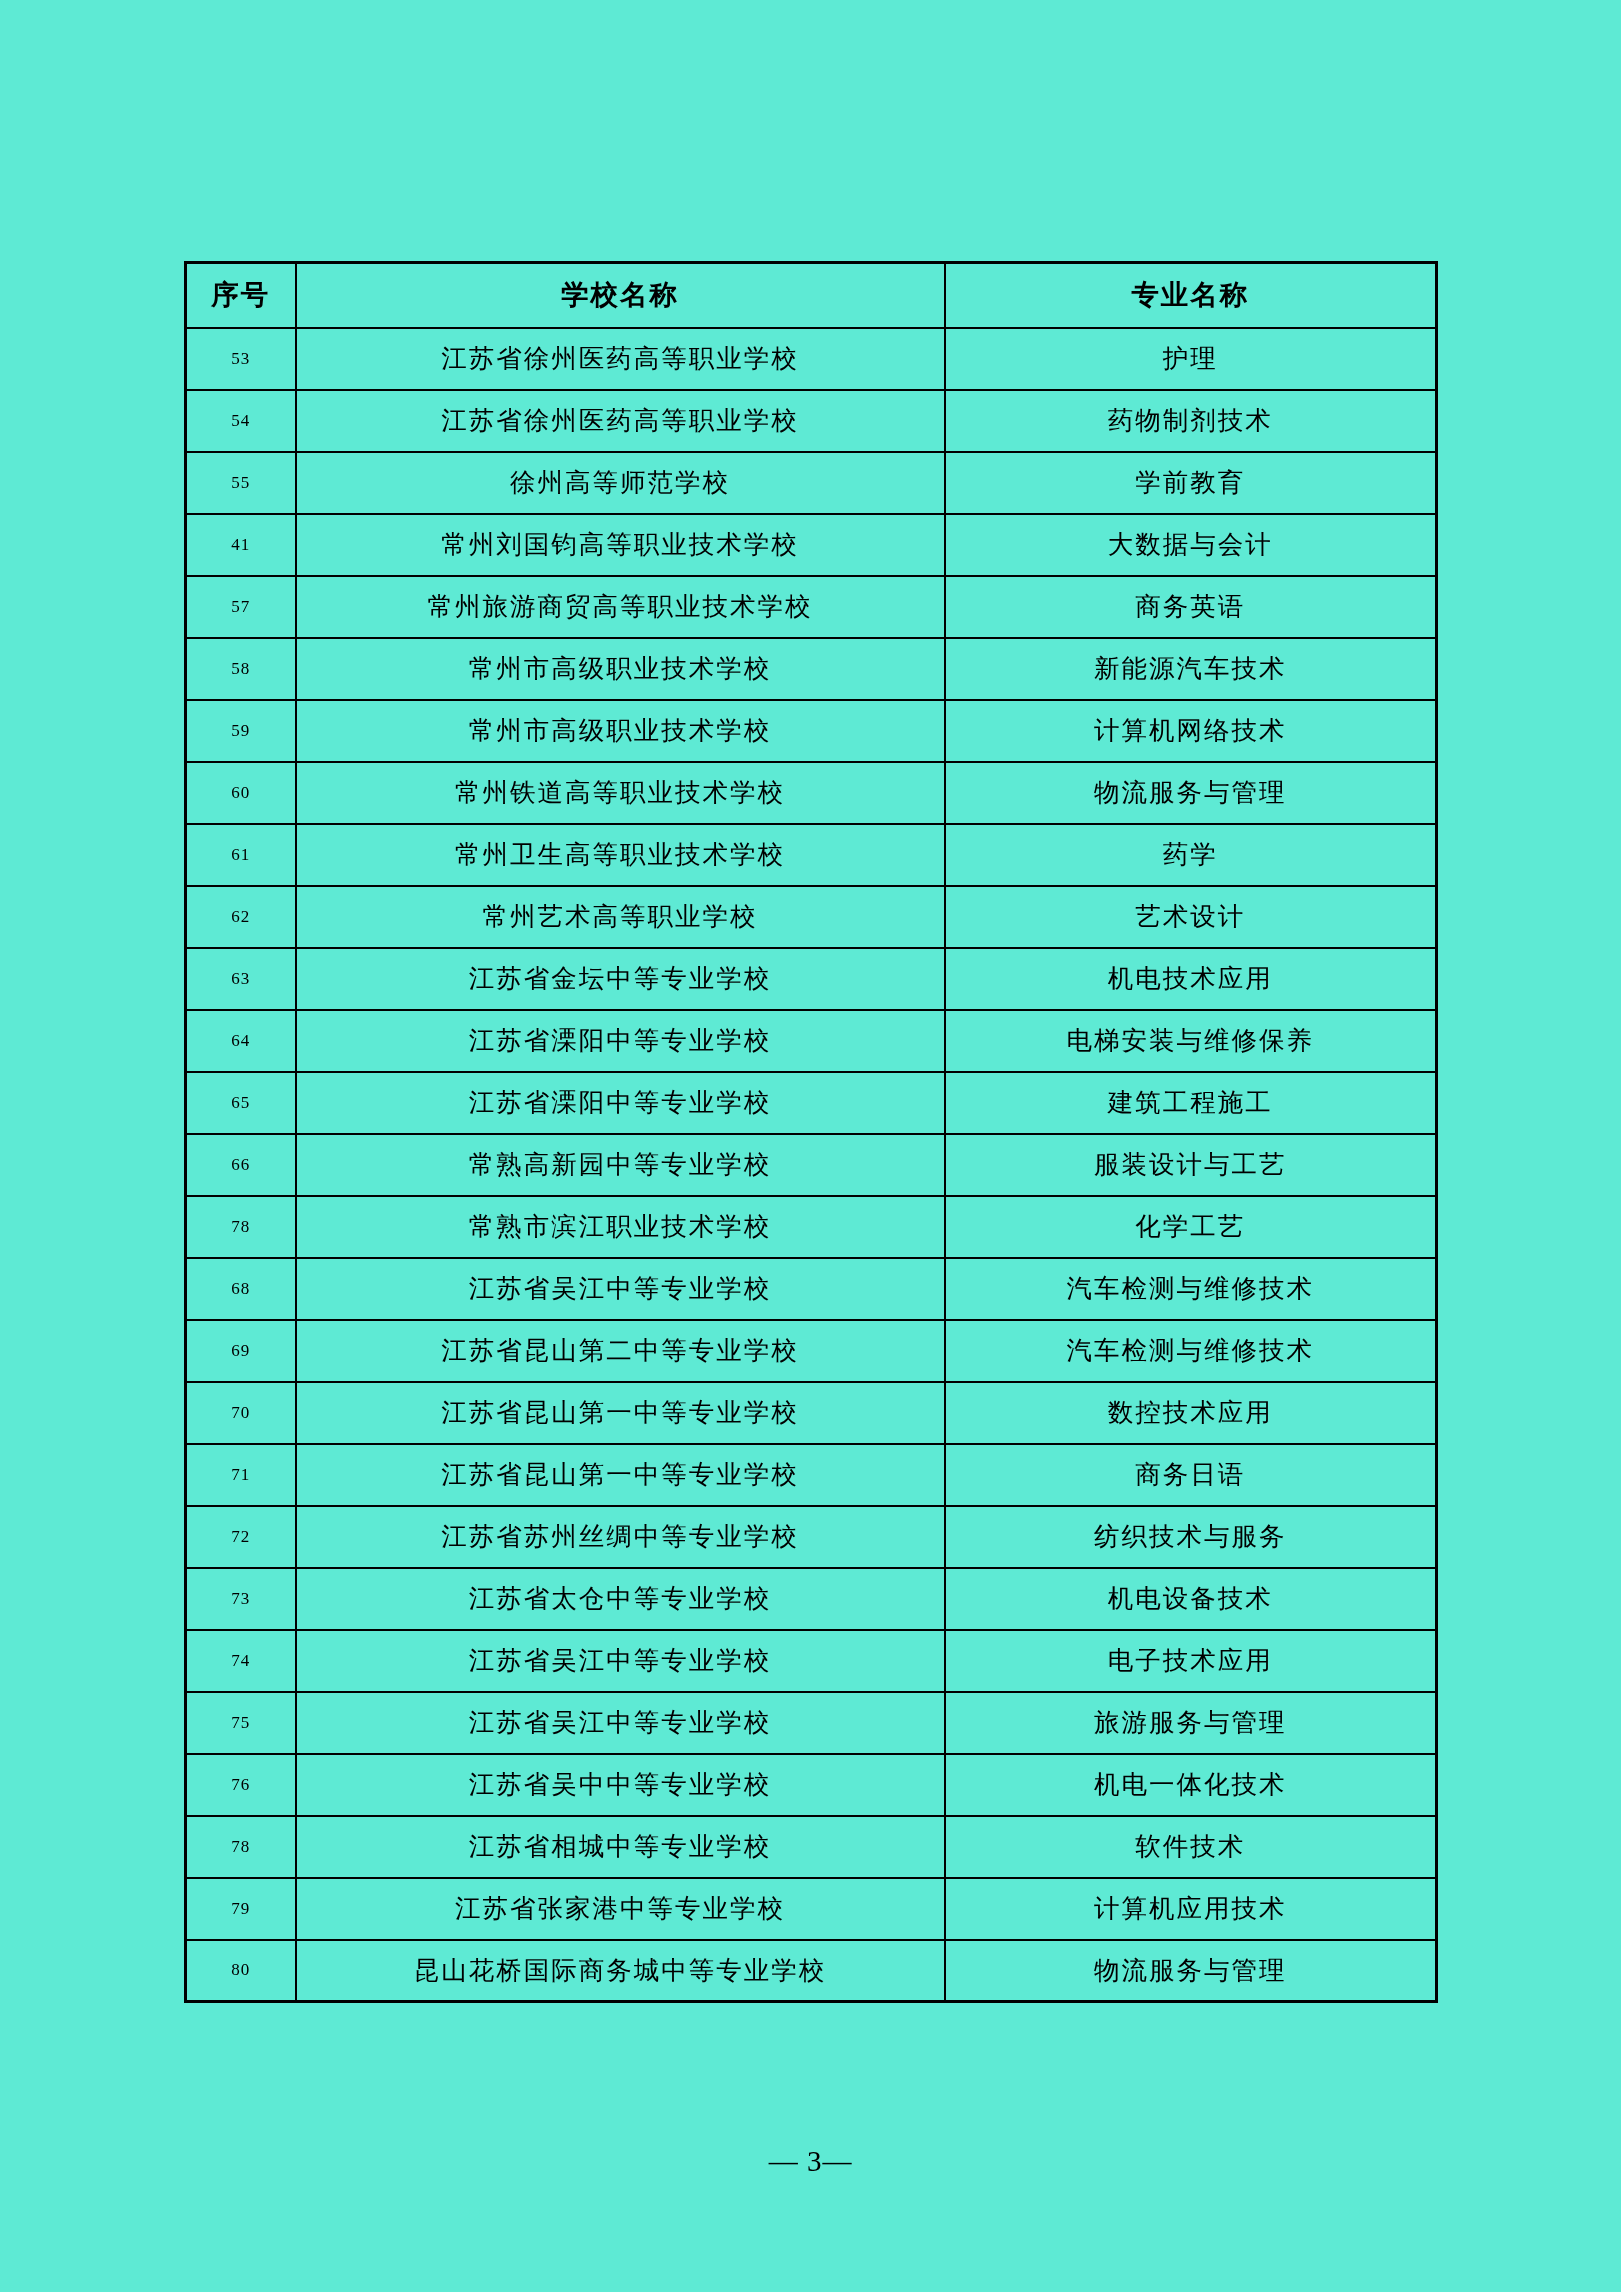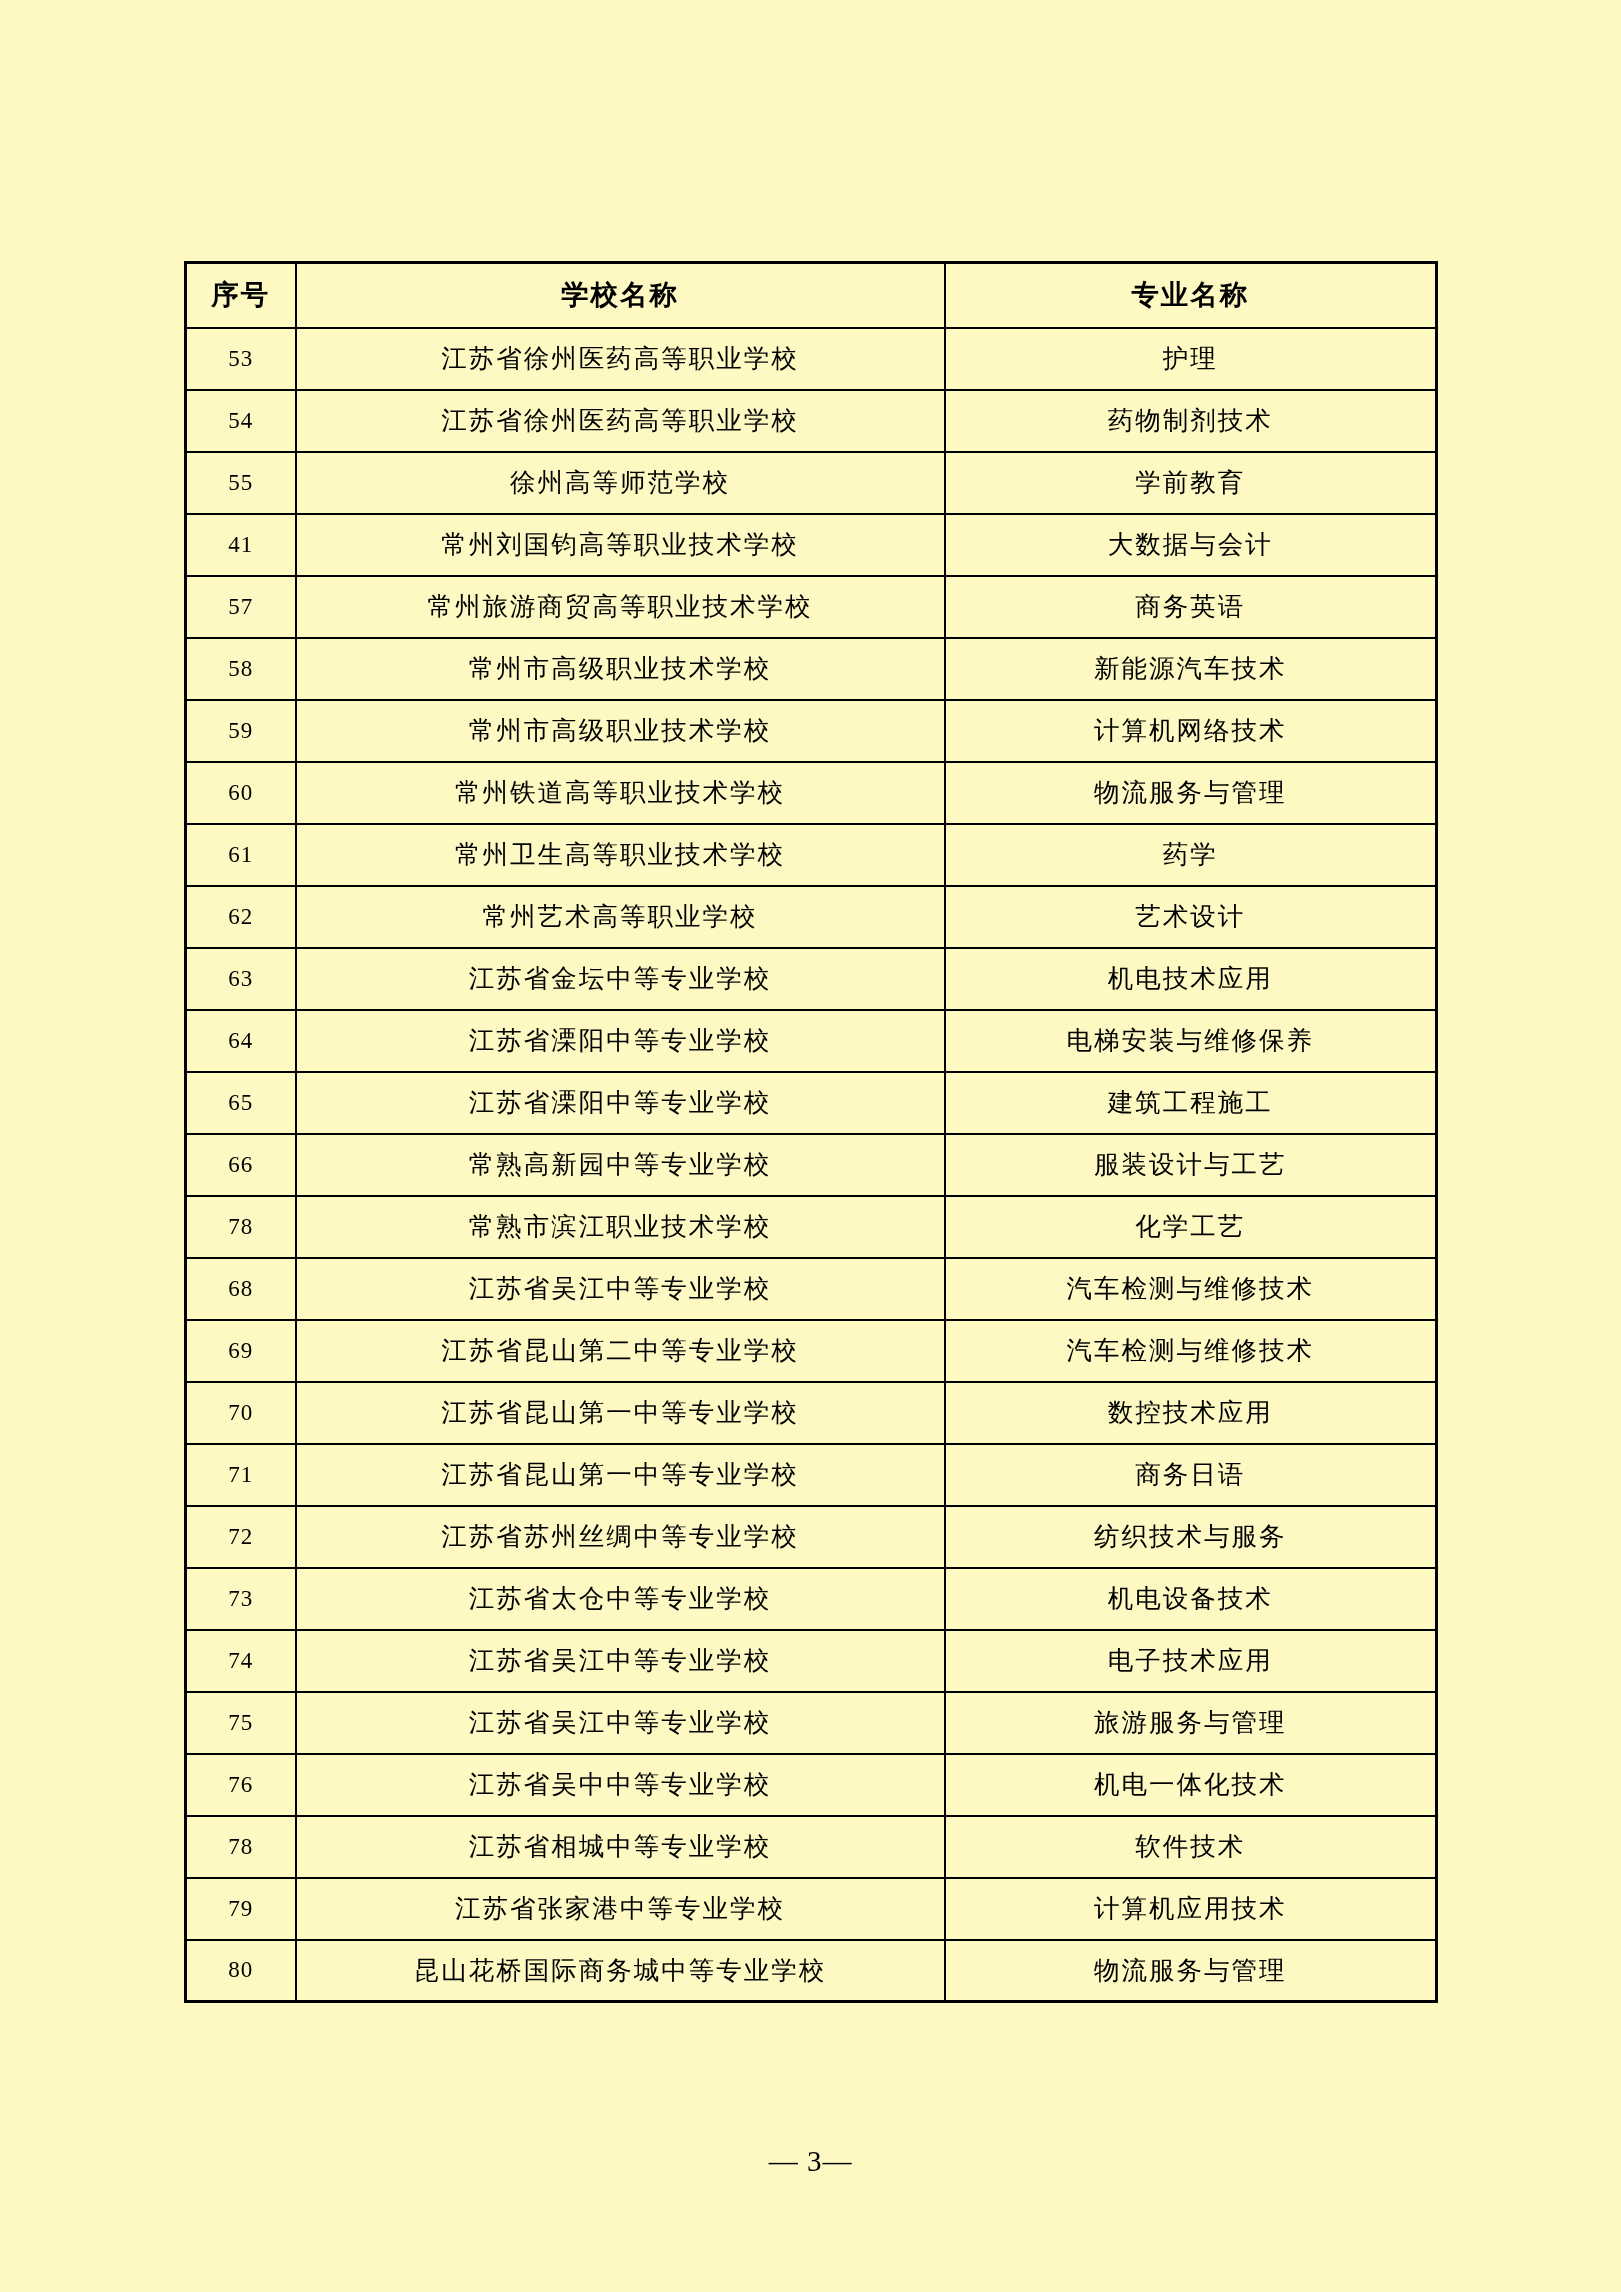--- a/index.html
+++ b/index.html
@@ -2,21 +2,21 @@
 <html><head>
 <meta charset="utf-8">
 <style>
   * { margin: 0; padding: 0; box-sizing: border-box; }
   html, body { background: #888; }
   .page {
     position: relative;
     width: 1621px;
     height: 2293px;
     margin: 0 auto;
-    background: #fef9c3;
+    background: #5eead4;
     overflow: hidden;
     font-family: "Liberation Serif", "DejaVu Serif", serif;
     color: #000000;
   }
   table.doc-table {
     position: absolute;
     left: 184px;
     top: 261px;
     width: 1251px;
     border-collapse: collapse;
@@ -40,21 +40,21 @@
     font-size: 27.4px;
     letter-spacing: 2px;
   }
   .doc-table td {
     height: 62px;
     font-size: 25.5px;
     letter-spacing: 2px;
   }
   .doc-table td.num {
     letter-spacing: 1px;
-    font-size: 23px;
+    font-size: 17px;
   }
   .page-footer {
     position: absolute;
     left: 0;
     top: 2145px;
     width: 100%;
     text-align: center;
     font-size: 29px;
     letter-spacing: 1px;
     font-family: "Liberation Serif", "DejaVu Serif", serif;

